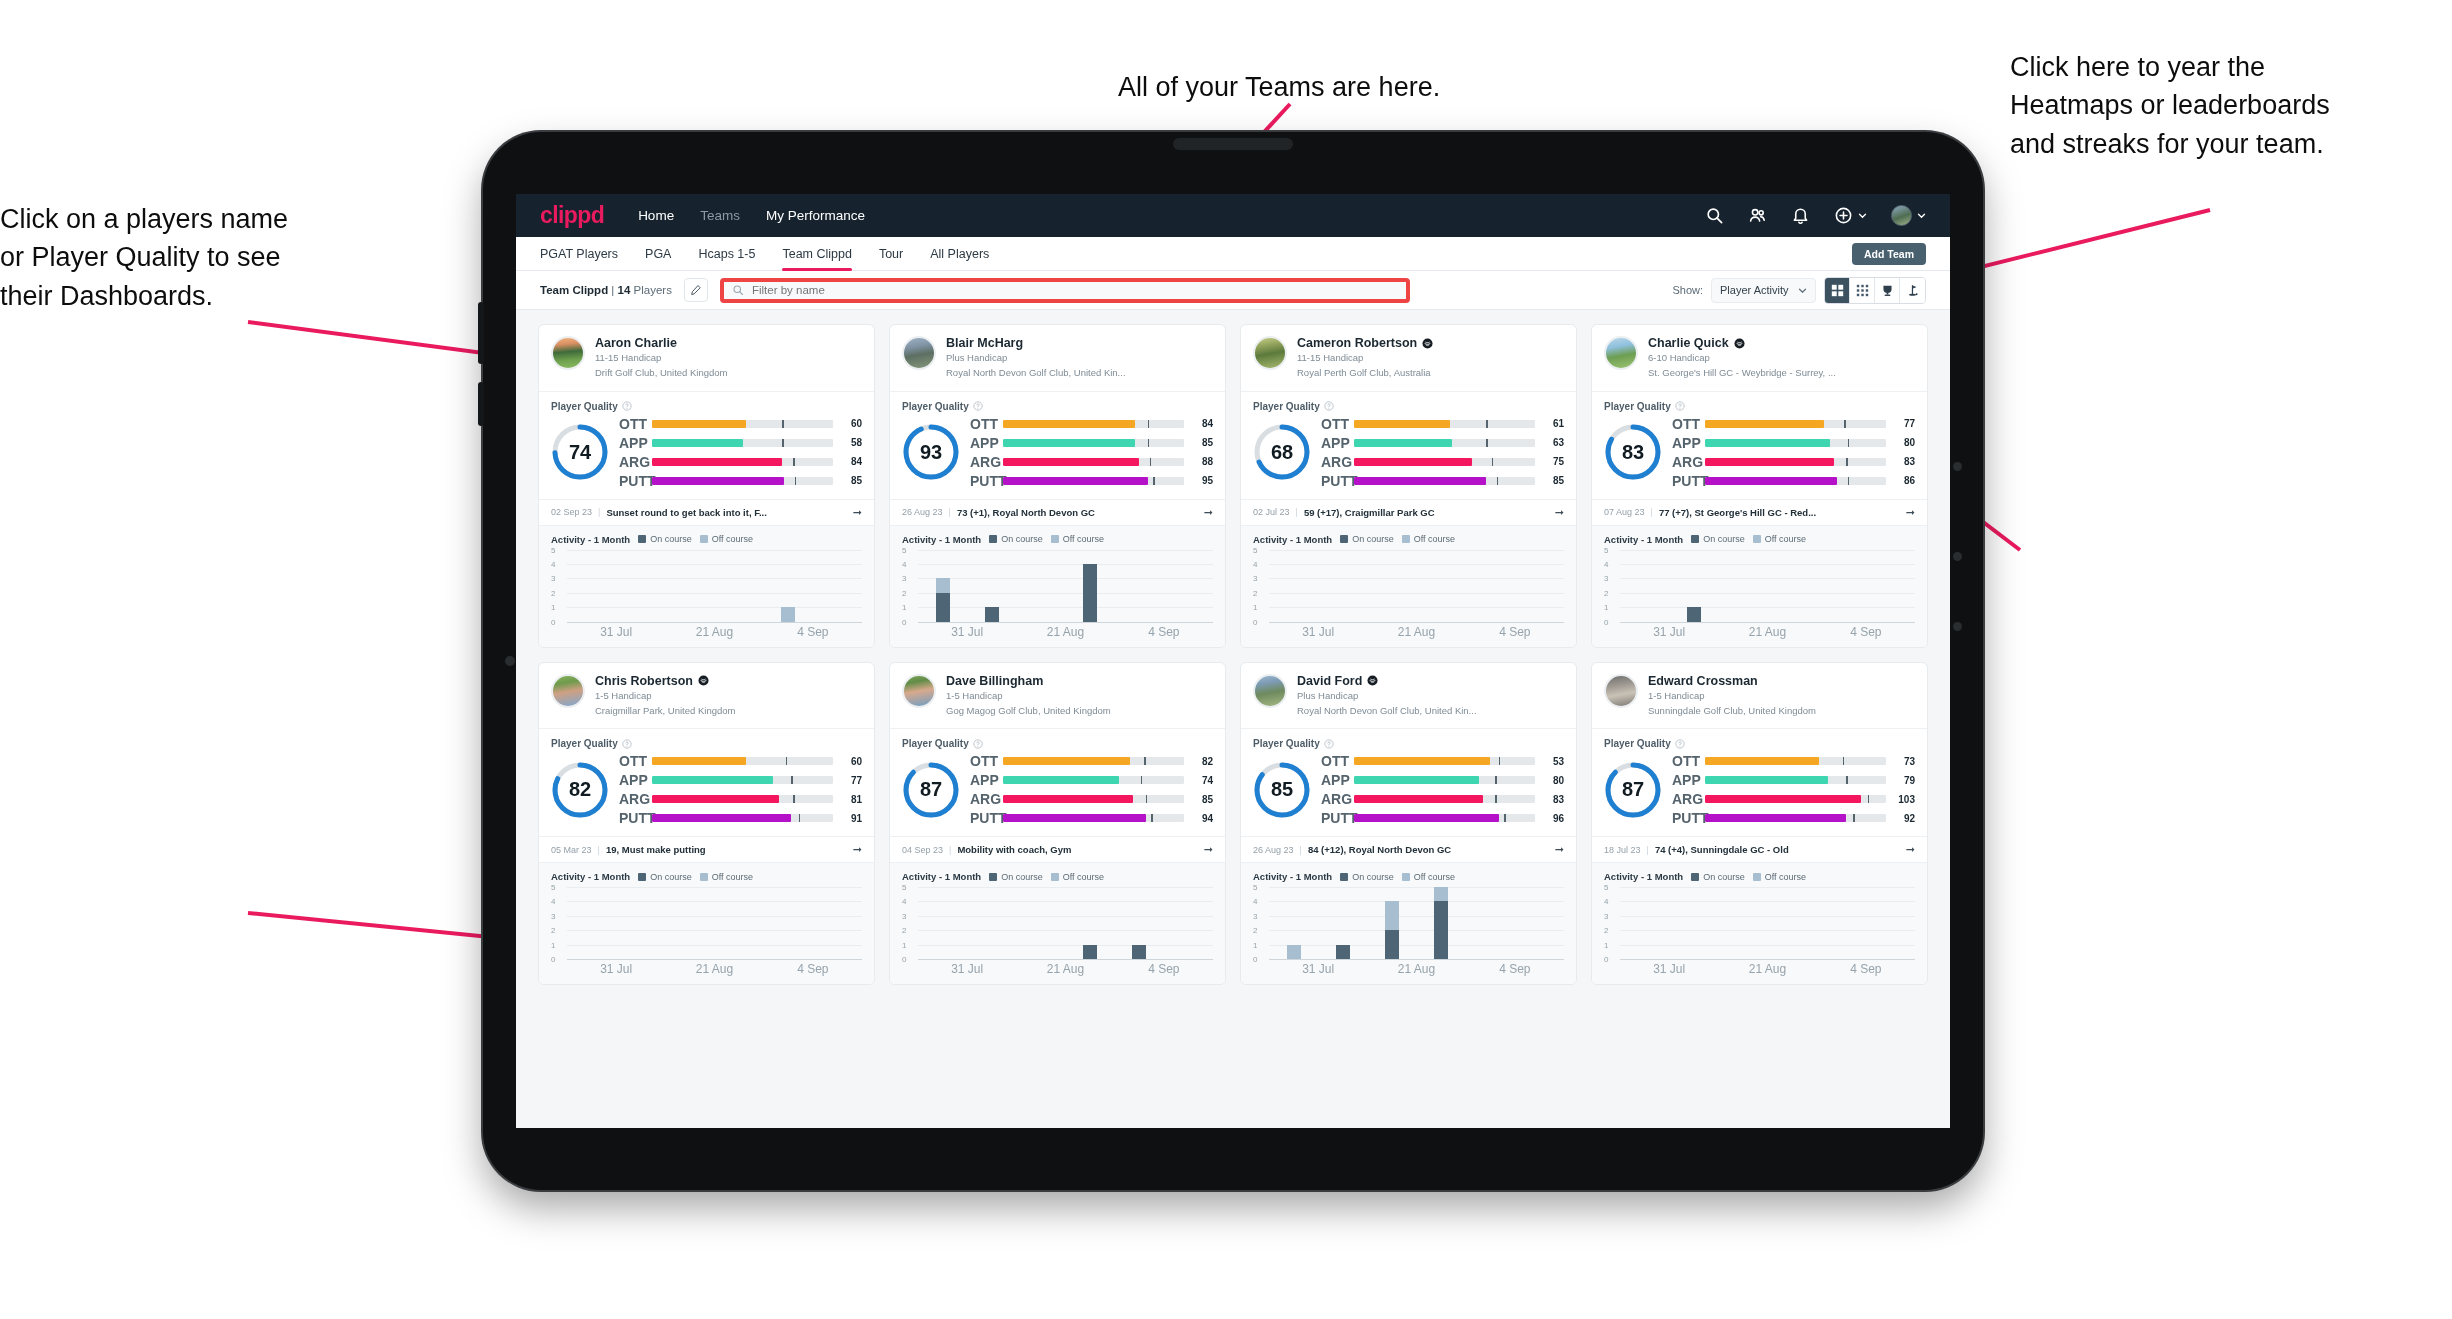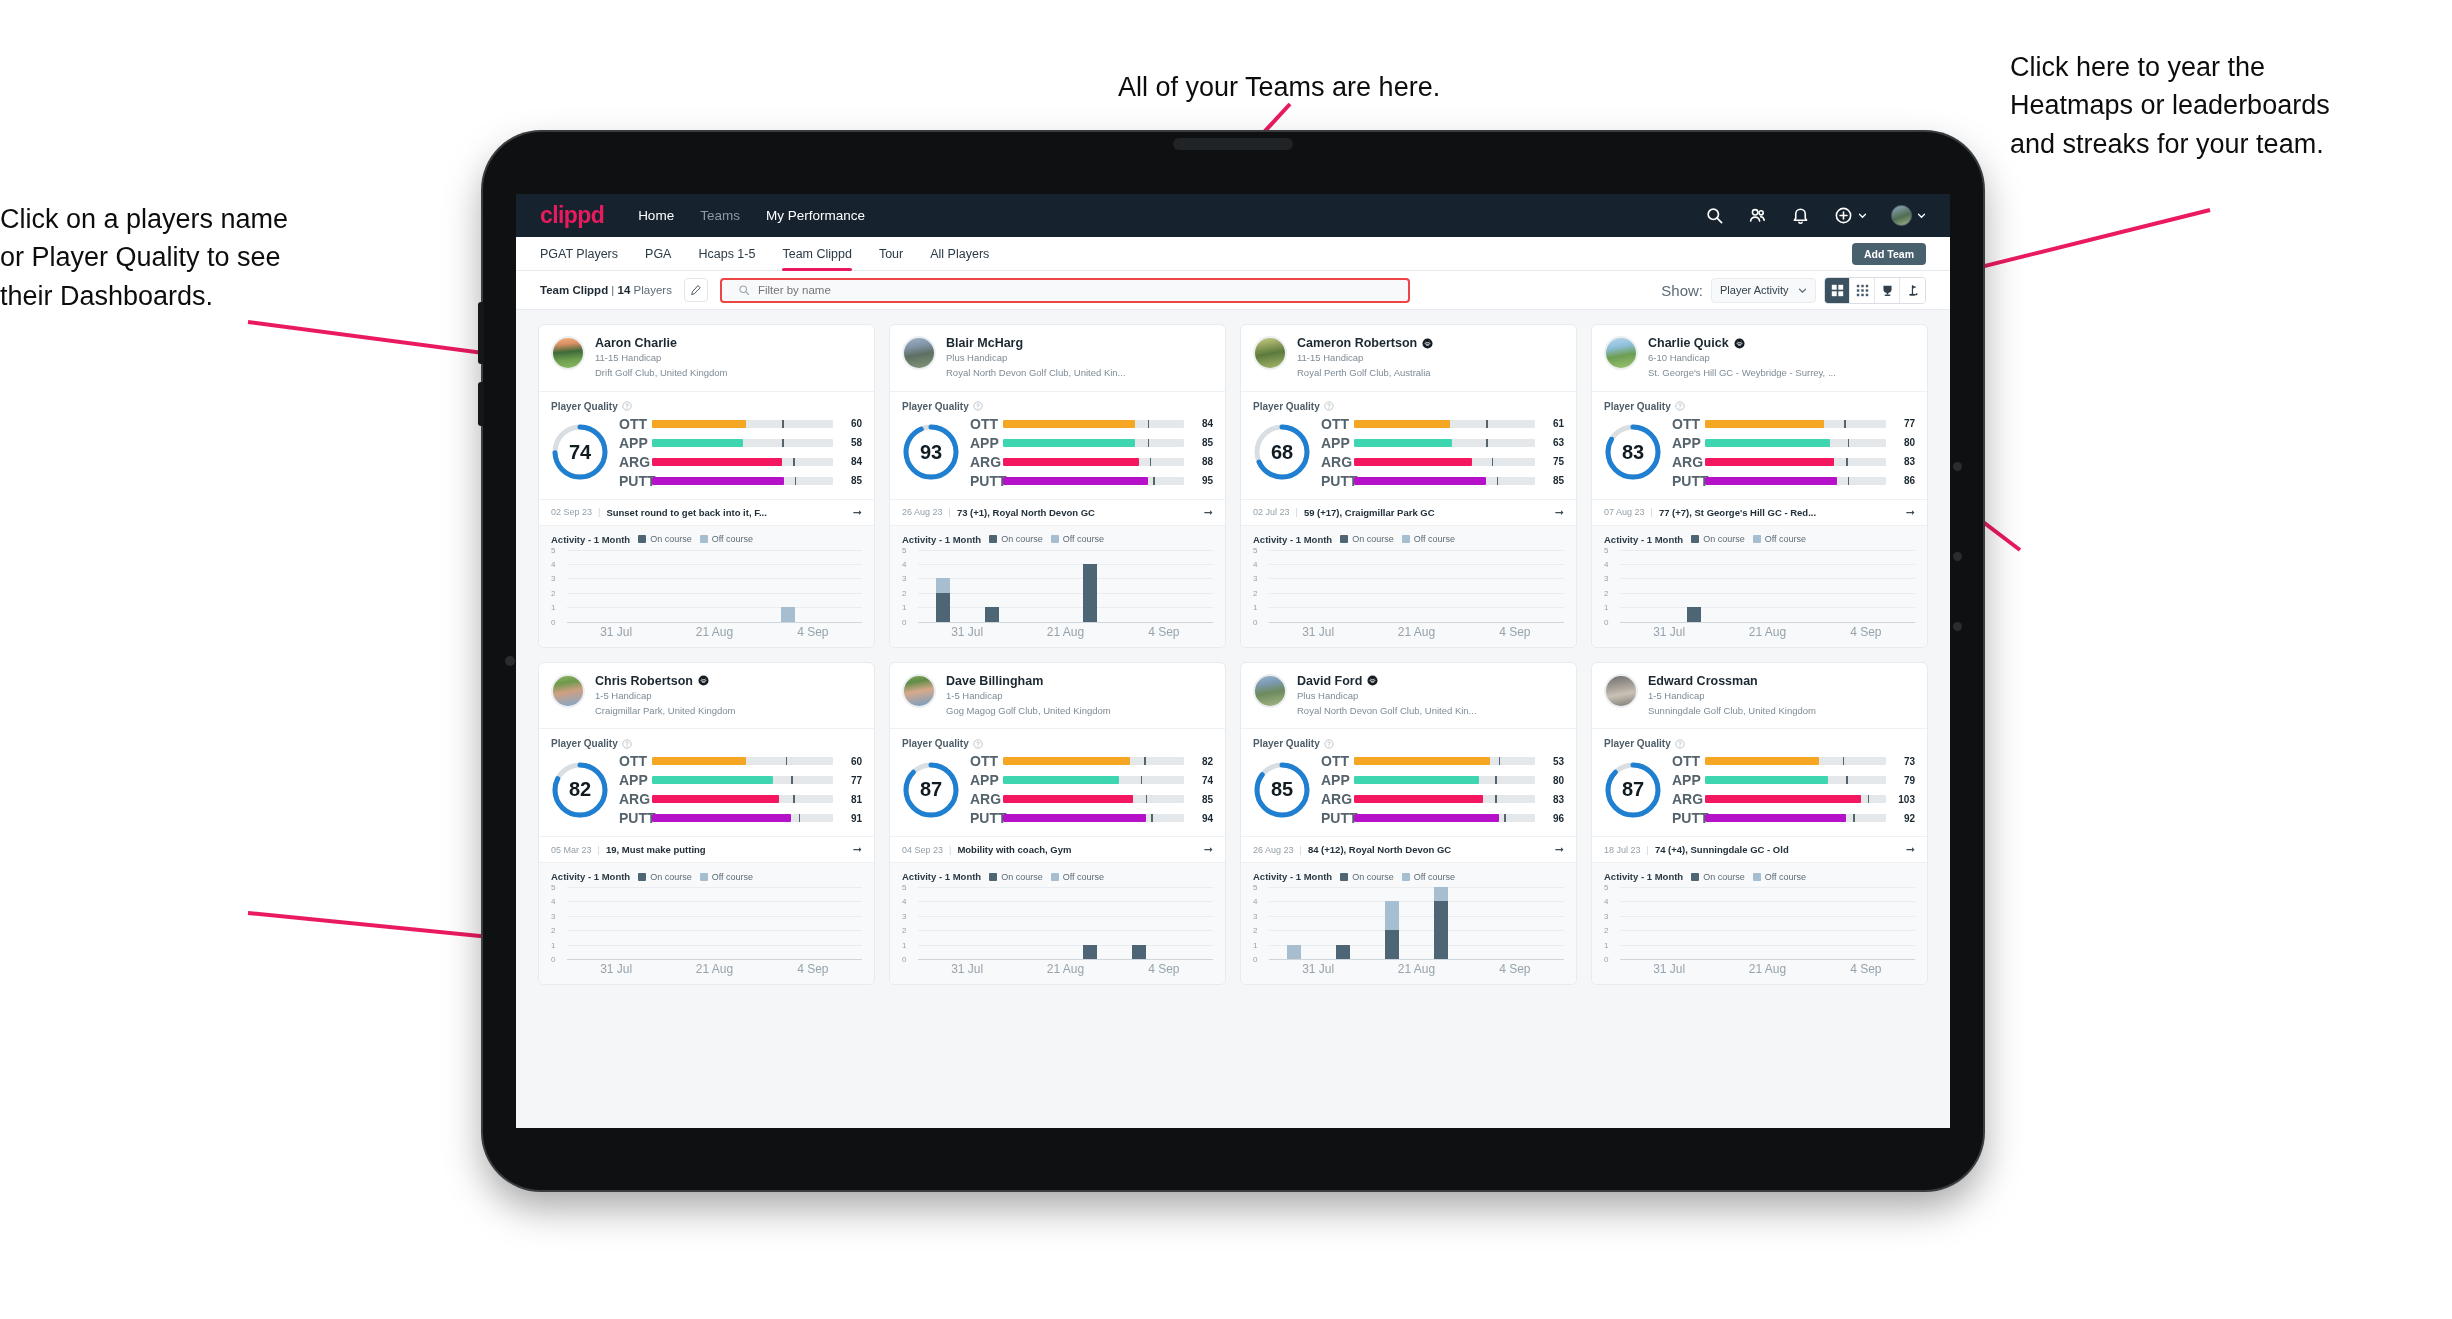--- a/index.html
+++ b/index.html
@@ -112,32 +112,32 @@
   .teamlabel { font-size: 11.5px; color: #5b6b77; white-space: nowrap; }
   .teamlabel b { color: #1e2a33; font-weight: 700; }
   .pencil-btn {
     width: 24px; height: 24px; border: 1px solid #e1e6ea; border-radius: 4px;
     display: flex; align-items: center; justify-content: center;
     background: #fff; cursor: pointer;
   }
   .pencil-btn svg { width: 12px; height: 12px; }
   .searchbox {
     flex: 1; height: 25px; background: #f7f9fa;
-    border: 2px solid #ef4444; border-radius: 4px;
-    display: flex; align-items: center; padding: 0 16px; gap: 8px;
+    border: 4px solid #ef4444; border-radius: 4px;
+    display: flex; align-items: center; padding: 0 8px; gap: 8px;
     max-width: 690px;
   }
   .searchbox svg { width: 12px; height: 12px; flex: none; }
   .searchbox input {
     border: none; outline: none; background: transparent;
     font-size: 11.5px; color: #8b98a3; width: 100%;
     font-family: "Liberation Sans", sans-serif;
   }
   .showwrap { display: flex; align-items: center; gap: 8px; margin-left: auto; }
-  .showlabel { font-size: 15px; color: #5b6b77; }
+  .showlabel { font-size: 11px; color: #5b6b77; }
   .select {
     width: 105px; height: 25px; background: #f7f9fa;
     border: 1px solid #e8ecef; border-radius: 4px;
     display: flex; align-items: center; padding: 0 8px;
     font-size: 11px; color: #33414c; cursor: pointer;
   }
   .select .cv { margin-left: auto; width: 9px; height: 9px; }
   .viewtoggle { display: flex; border: 1px solid #d8dee3; border-radius: 4px; overflow: hidden; }
   .vbtn {
     width: 25px; height: 25px; background: #ffffff;

